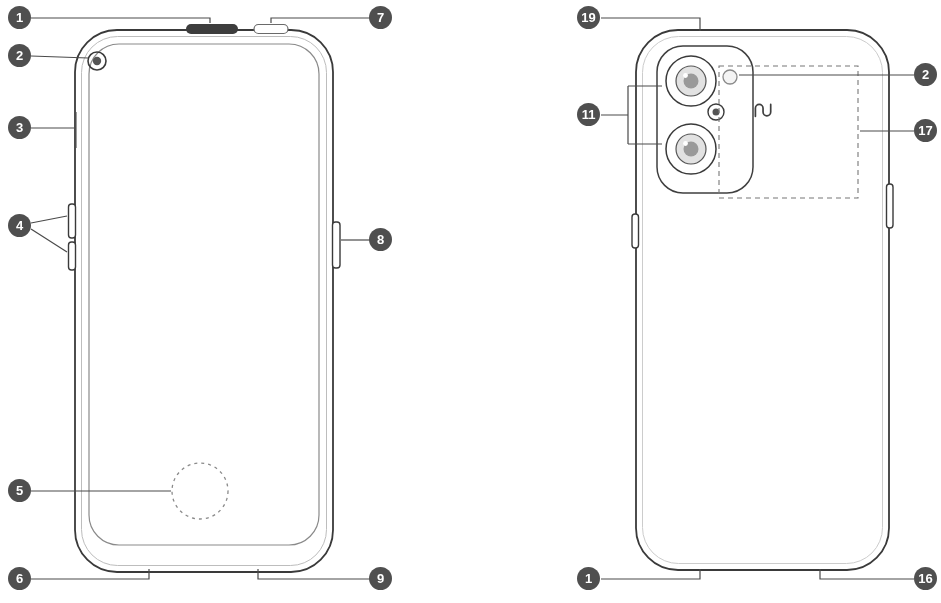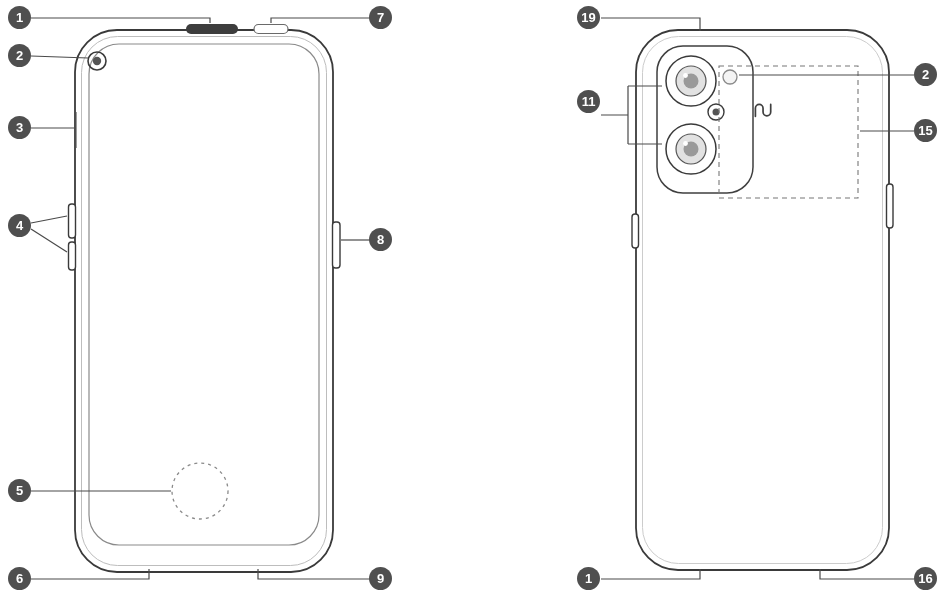--- a/index.html
+++ b/index.html
@@ -108,19 +108,19 @@
   <div class="badge" style="left:8px;top:6px">1</div>
   <div class="badge" style="left:8px;top:44px">2</div>
   <div class="badge" style="left:8px;top:116px">3</div>
   <div class="badge" style="left:8px;top:214px">4</div>
   <div class="badge" style="left:8px;top:479px">5</div>
   <div class="badge" style="left:8px;top:567px">6</div>
   <div class="badge" style="left:369px;top:6px">7</div>
   <div class="badge" style="left:369px;top:228px">8</div>
   <div class="badge" style="left:369px;top:567px">9</div>
   <div class="badge" style="left:577px;top:6px">19</div>
-  <div class="badge" style="left:577px;top:90px">11</div>
+  <div class="badge" style="left:577px;top:103px">11</div>
   <div class="badge" style="left:577px;top:567px">1</div>
   <div class="badge" style="left:914px;top:63px">2</div>
-  <div class="badge" style="left:914px;top:119px">15</div>
+  <div class="badge" style="left:914px;top:119px">17</div>
   <div class="badge" style="left:914px;top:567px">16</div>
 
 </div>
 
 </body></html>

